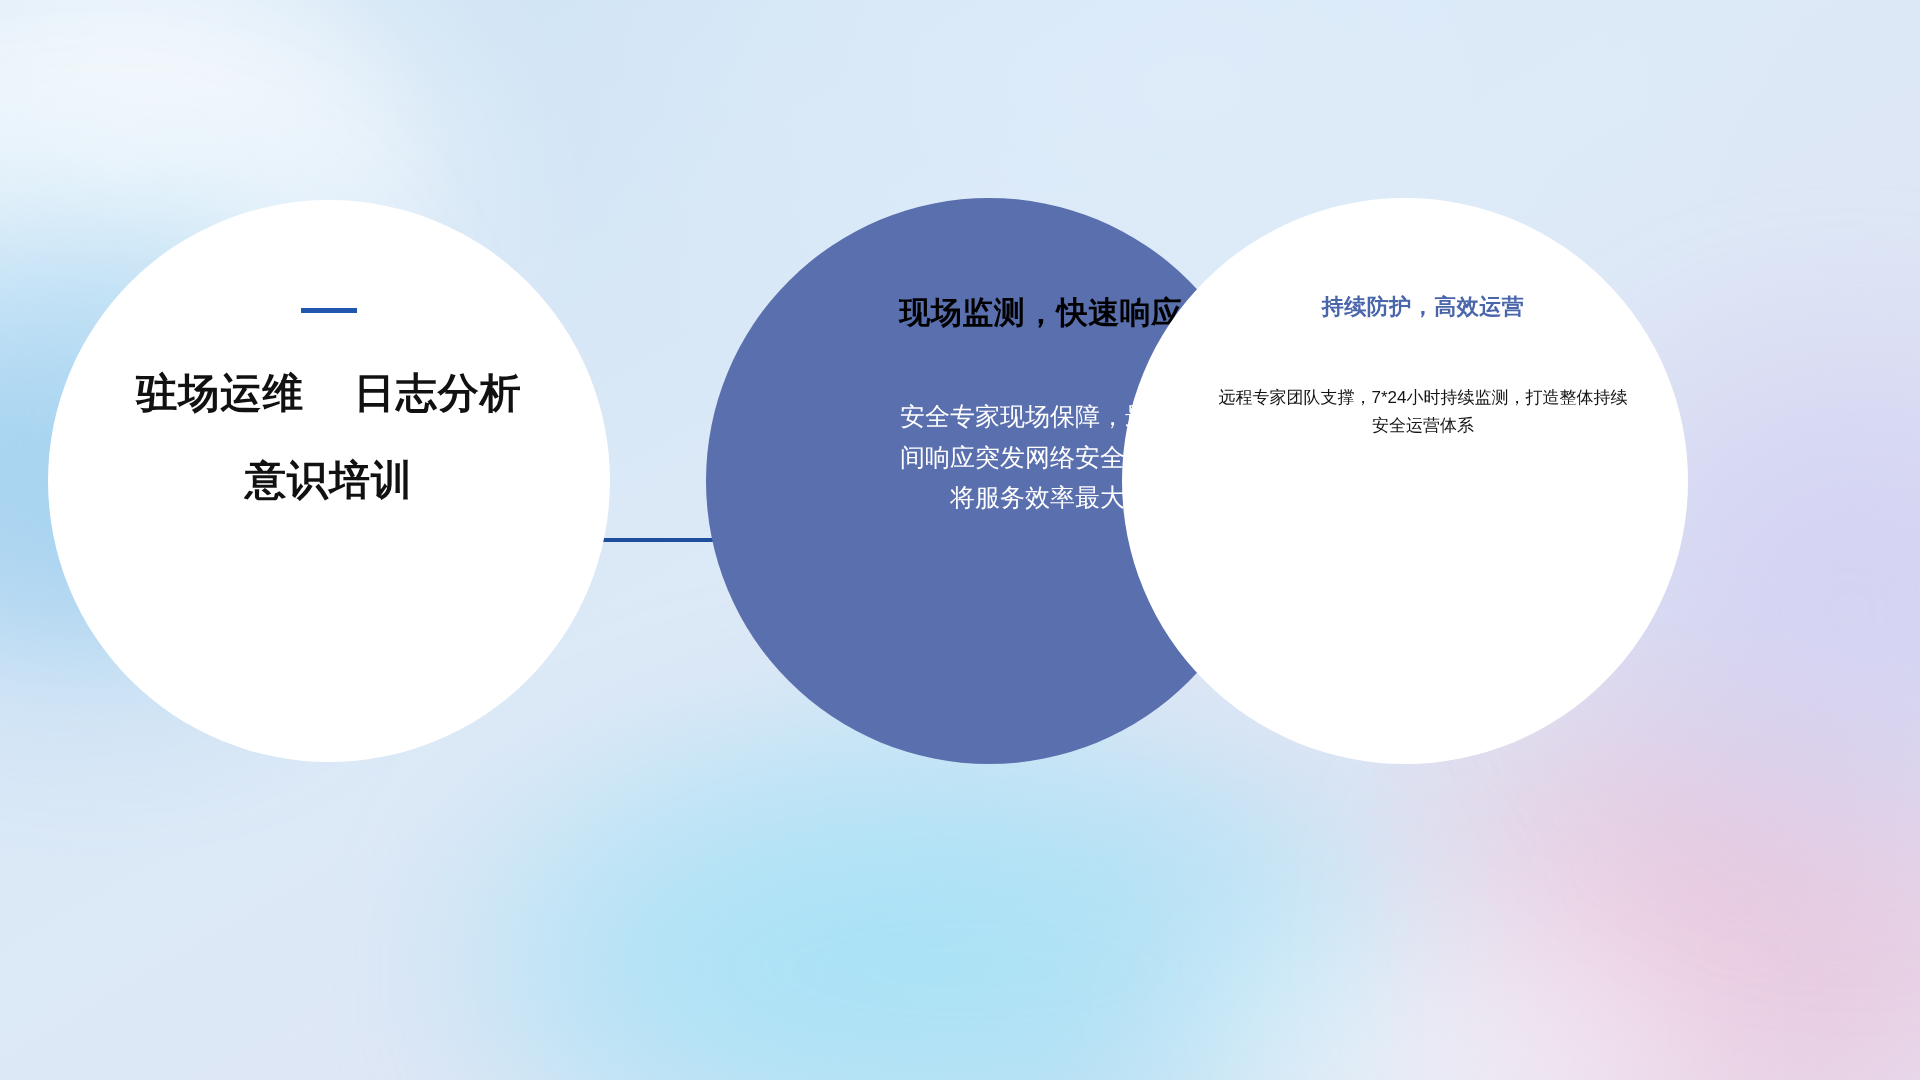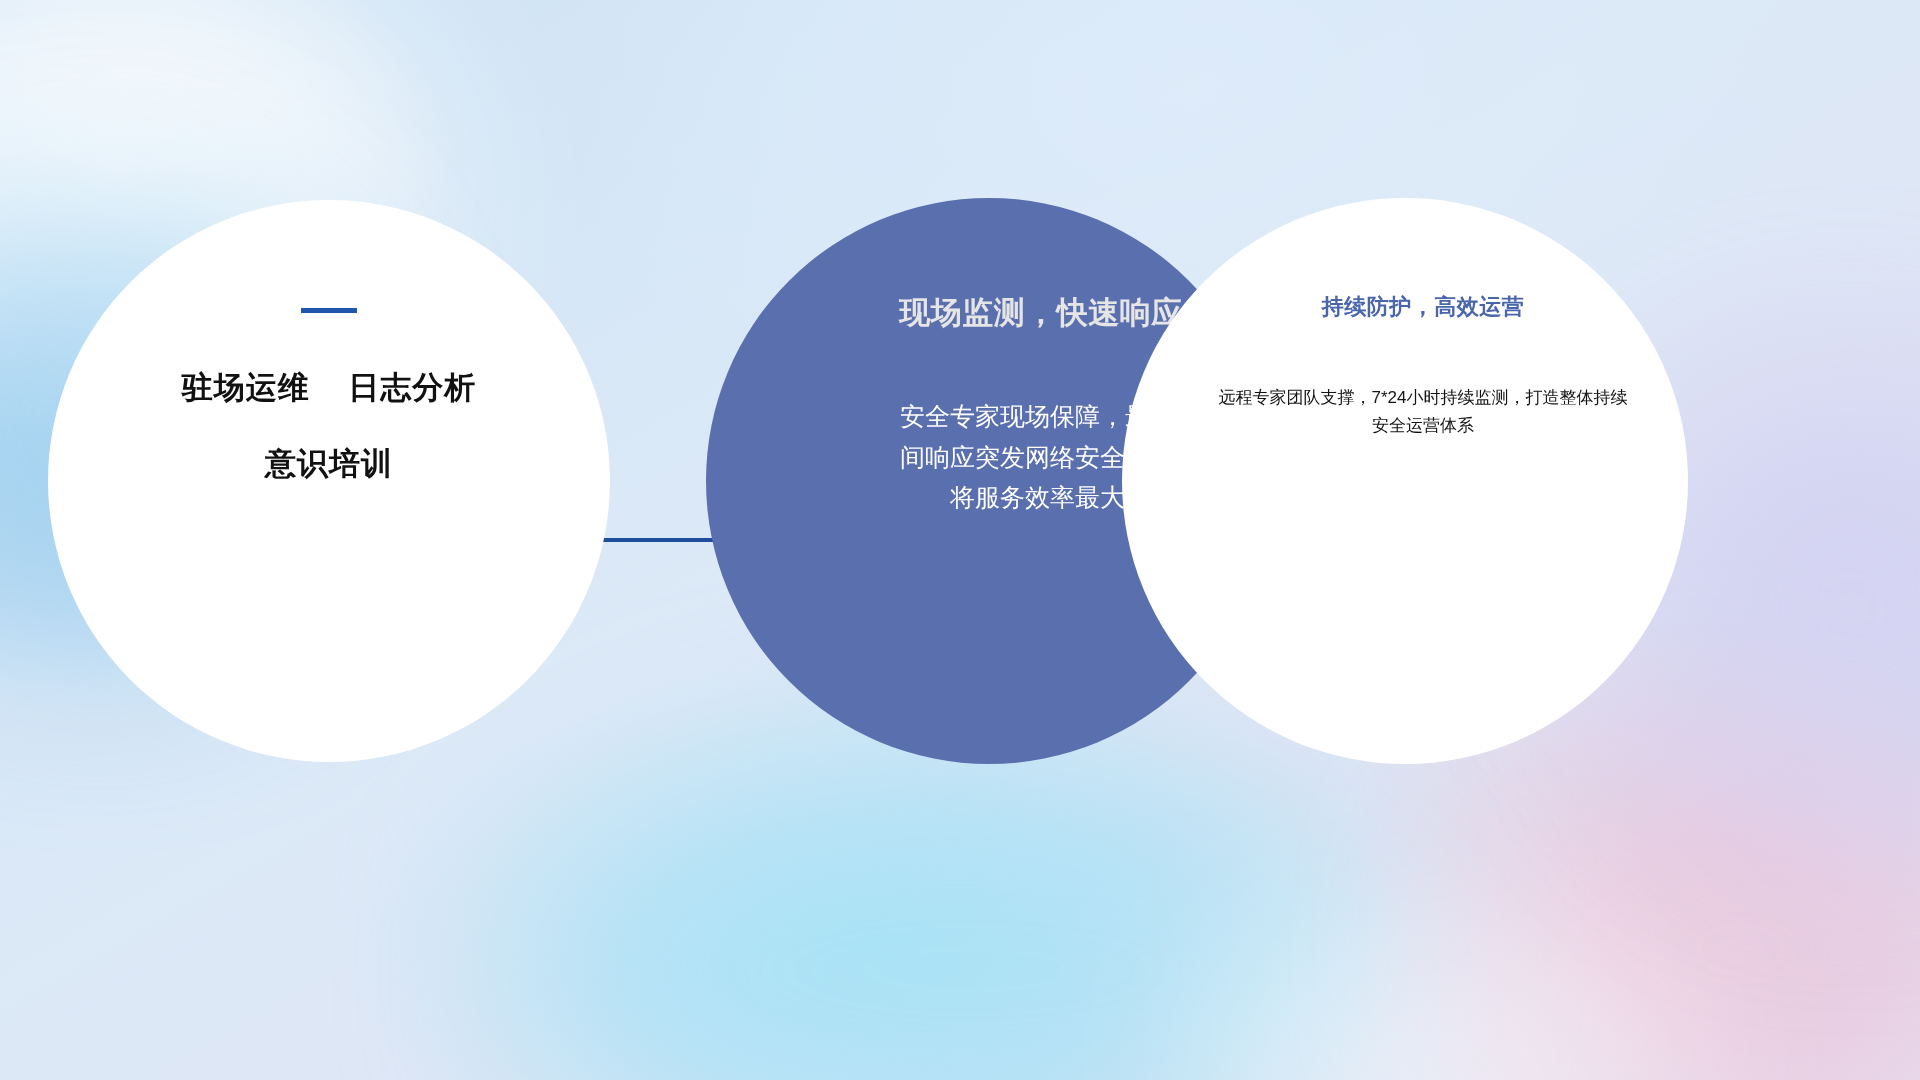--- a/index.html
+++ b/index.html
@@ -93,21 +93,21 @@
   }
   #left-divider {
     width: 56px;
     height: 5px;
     background: #2255ae;
     margin-bottom: 58px;
   }
   .left-line {
     color: #111111;
     font-weight: bold;
-    font-size: 31px;
+    font-size: 41px;
     letter-spacing: 1px;
     line-height: 1.1;
     white-space: pre;
     margin-bottom: 30px;
   }
   .left-line:last-child { margin-bottom: 12px; margin-top: 12px; }
 
   
   #middle-content {
     position: absolute;
@@ -115,21 +115,21 @@
     top: 0;
     width: 566px;
     height: 566px;
     display: flex;
     flex-direction: column;
     align-items: center;
     box-sizing: border-box;
     padding: 94px 56px 0 86px;
   }
   #middle-title {
-    color: #e5e5e5;
+    color: #000000;
     font-weight: bold;
     font-size: 31px;
     letter-spacing: 0.5px;
     white-space: nowrap;
     margin-left: 74px;
   }
   #middle-body {
     color: #ffffff;
     font-size: 25px;
     line-height: 1.62;

